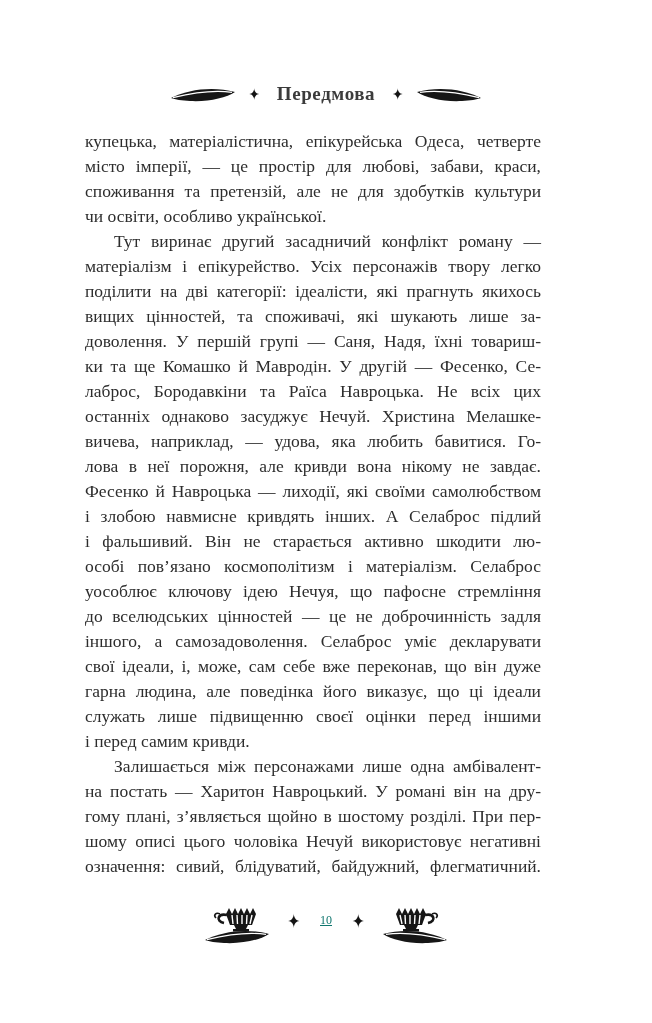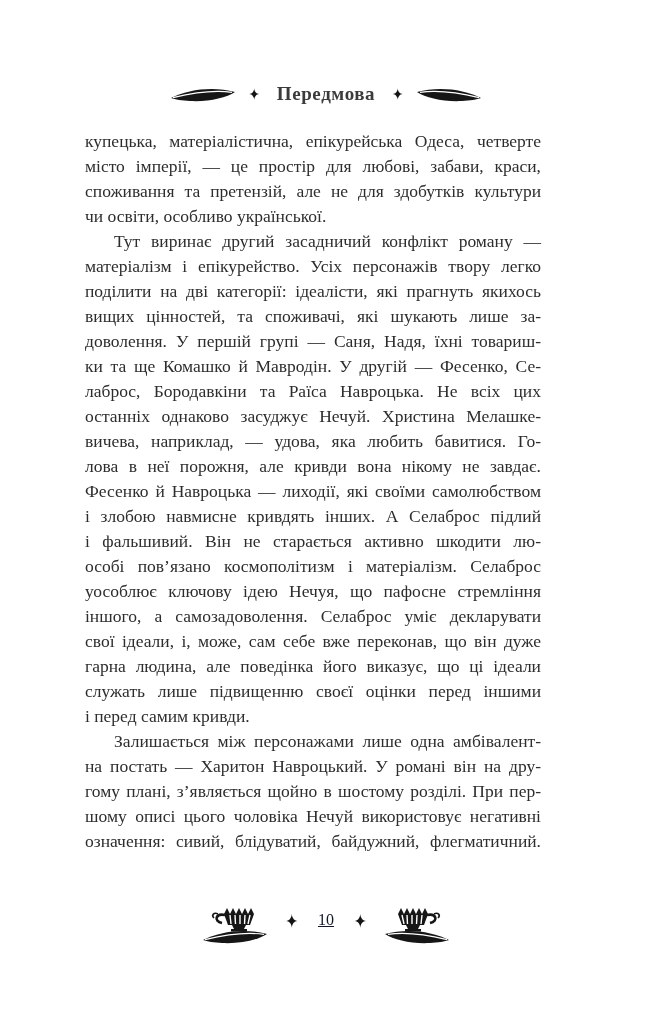--- a/index.html
+++ b/index.html
@@ -62,22 +62,22 @@
   .page-footer {
     position: absolute;
     top: 904px; left: 0; right: 0;
     height: 44px;
     display: flex;
     align-items: center;
     justify-content: center;
     gap: 14px;
   }
   .footer-number {
-    font-size: 16px;
-    color: #0f172a;
+    font-size: 12px;
+    color: #0f766e;
     margin: 0 6px;
     transform: translateY(-6px);
     text-decoration: underline;
   }
   .footer-diamond {
     font-size: 15px;
     transform: translateY(-4px) scaleY(1.3);
   }
   .cup-svg { display: block; }
   .cup-flip { transform: scaleX(-1); }
@@ -114,20 +114,21 @@
       <div class="line">ки та ще Комашко й Мавродін. У другій — Фесенко, Се-</div>
       <div class="line">лаброс, Бородавкіни та Раїса Навроцька. Не всіх цих</div>
       <div class="line">останніх однаково засуджує Нечуй. Христина Мелашке-</div>
       <div class="line">вичева, наприклад, — удова, яка любить бавитися. Го-</div>
       <div class="line">лова в неї порожня, але кривди вона нікому не завдає.</div>
       <div class="line">Фесенко й Навроцька — лиходії, які своїми самолюбством</div>
       <div class="line">і злобою навмисне кривдять інших. А Селаброс підлий</div>
       <div class="line">і фальшивий. Він не старається активно шкодити лю-</div>
       <div class="line">особі пов’язано космополітизм і матеріалізм. Селаброс</div>
       <div class="line">уособлює ключову ідею Нечуя, що пафосне стремління</div>
+      <div class="line">до вселюдських цінностей — це не доброчинність задля</div>
       <div class="line">іншого, а самозадоволення. Селаброс уміє декларувати</div>
       <div class="line">свої ідеали, і, може, сам себе вже переконав, що він дуже</div>
       <div class="line">гарна людина, але поведінка його виказує, що ці ідеали</div>
       <div class="line">служать лише підвищенню своєї оцінки перед іншими</div>
       <div class="line lastline">і перед самим кривди.</div>
       <div class="line indent">Залишається між персонажами лише одна амбівалент-</div>
       <div class="line">на постать — Харитон Навроцький. У романі він на дру-</div>
       <div class="line">гому плані, з’являється щойно в шостому розділі. При пер-</div>
       <div class="line">шому описі цього чоловіка Нечуй використовує негативні</div>
       <div class="line">означення: сивий, блідуватий, байдужний, флегматичний.</div>

